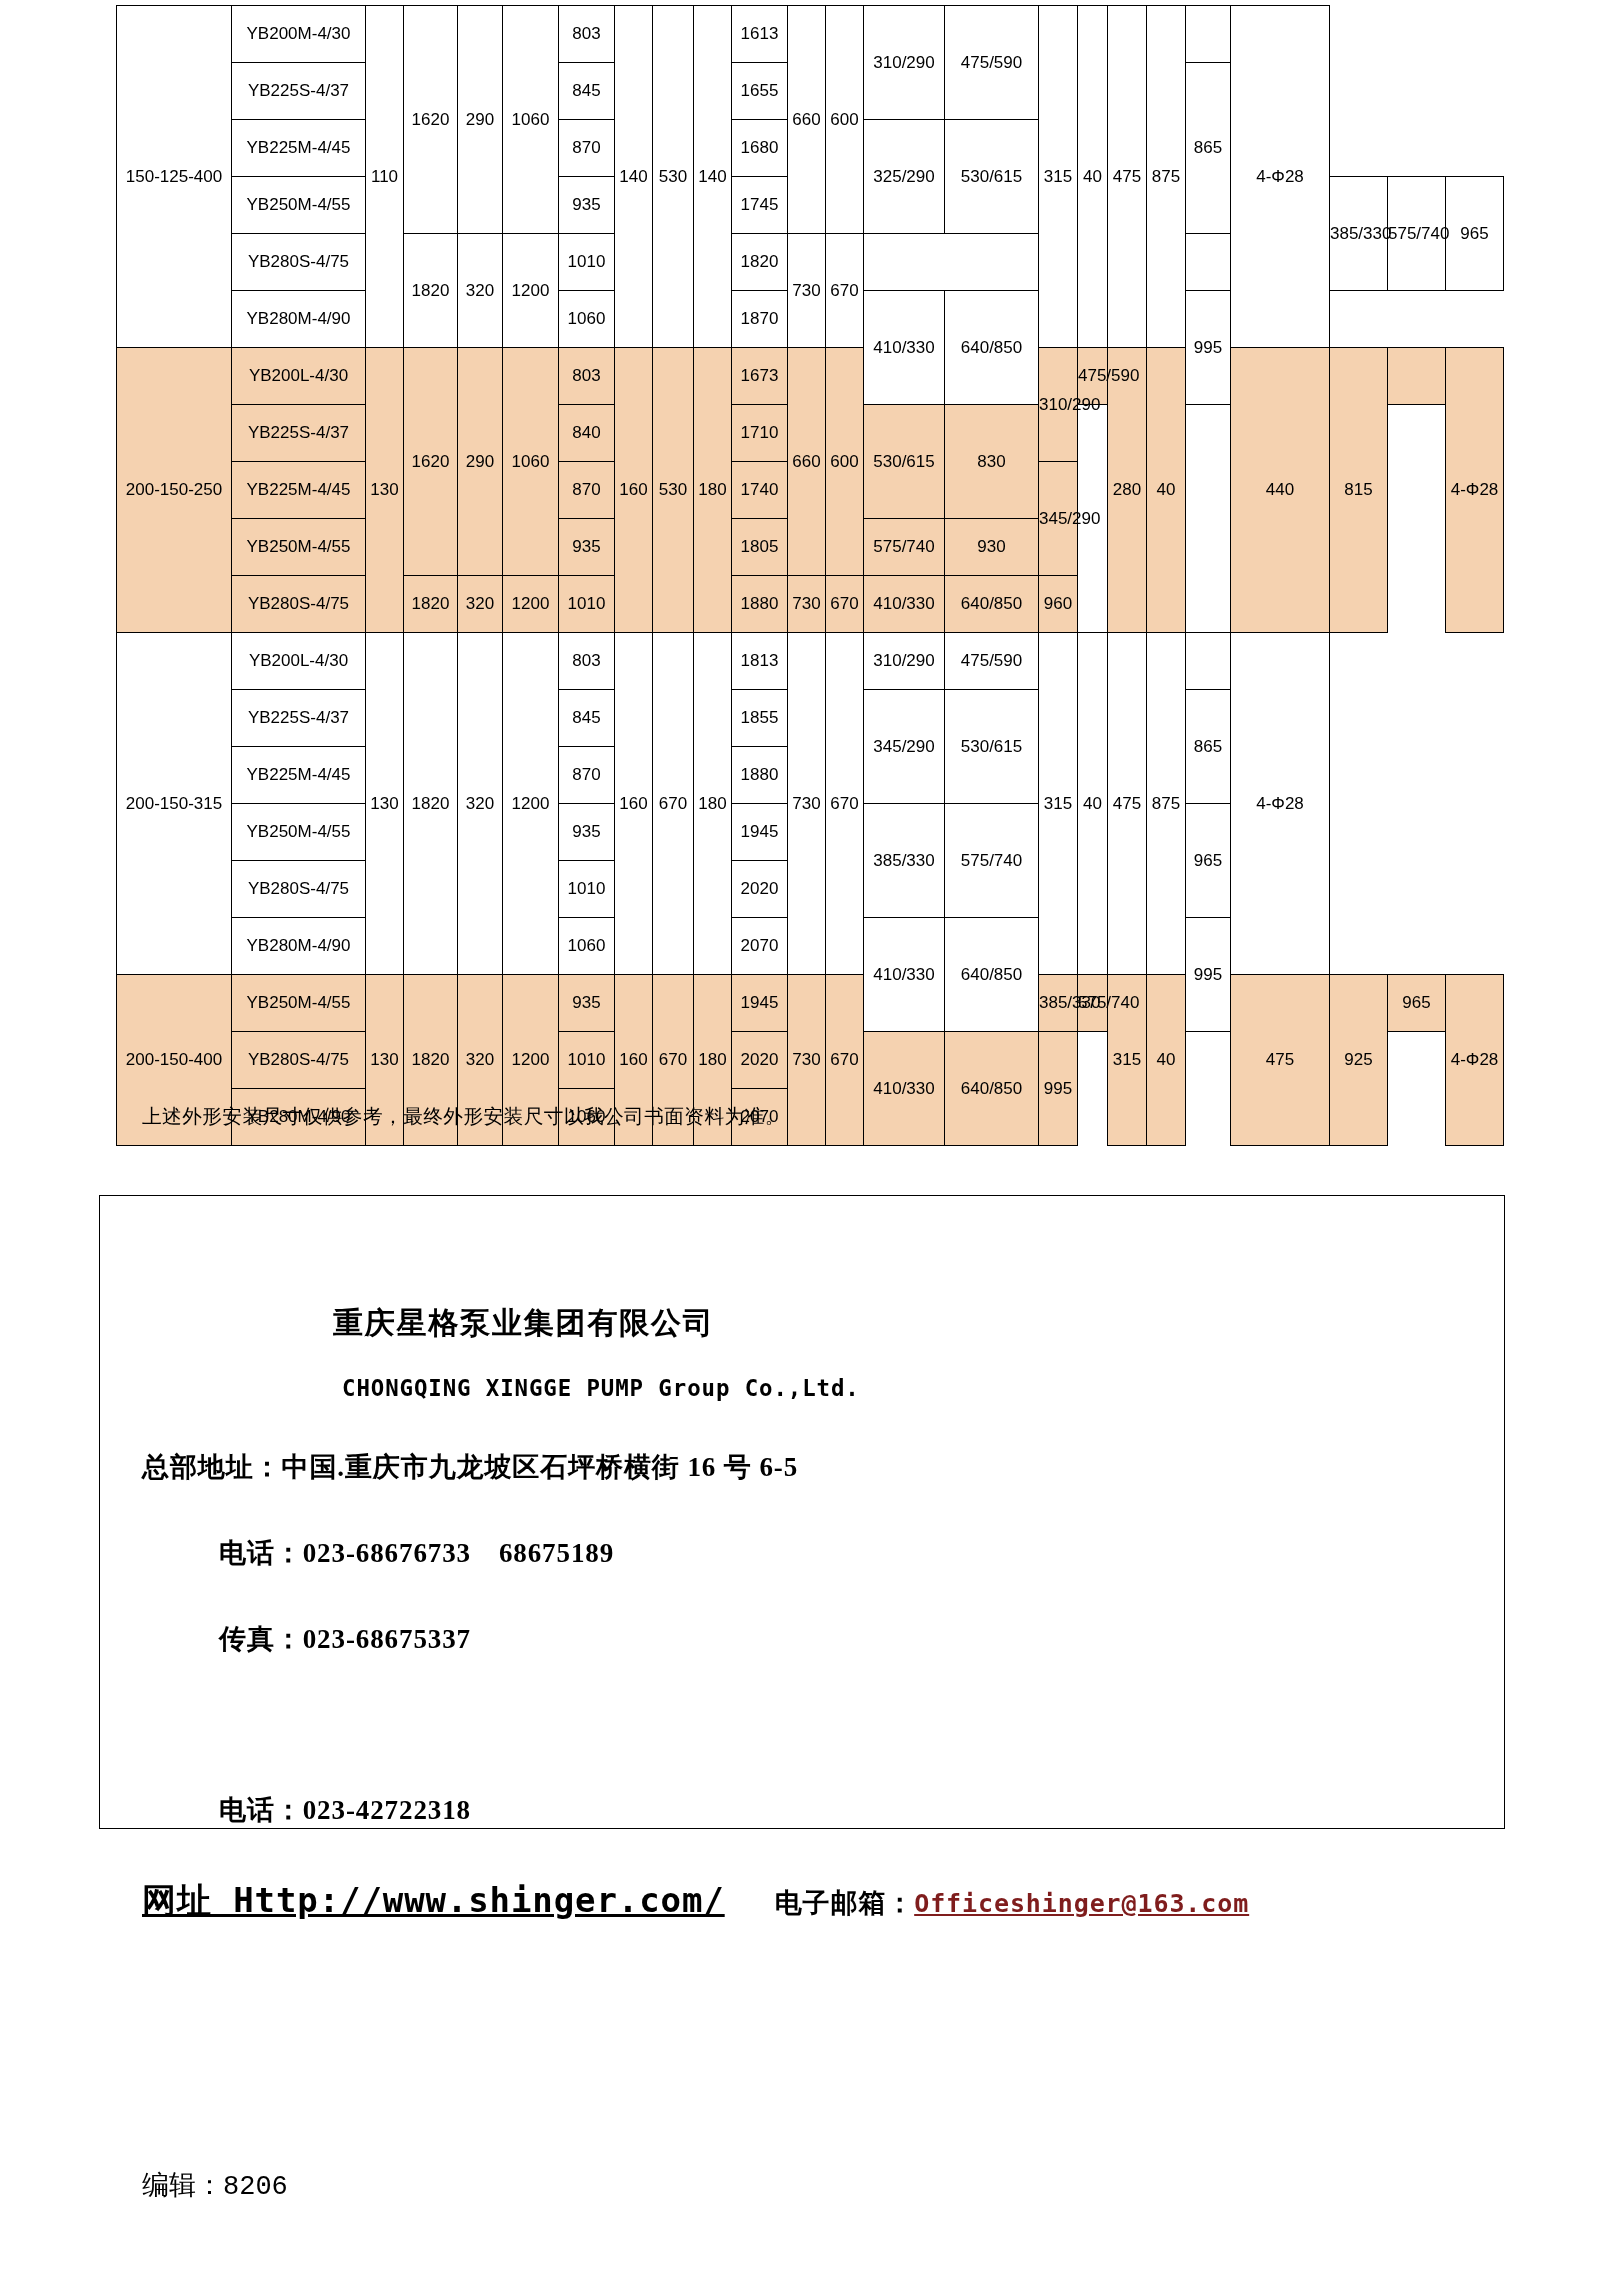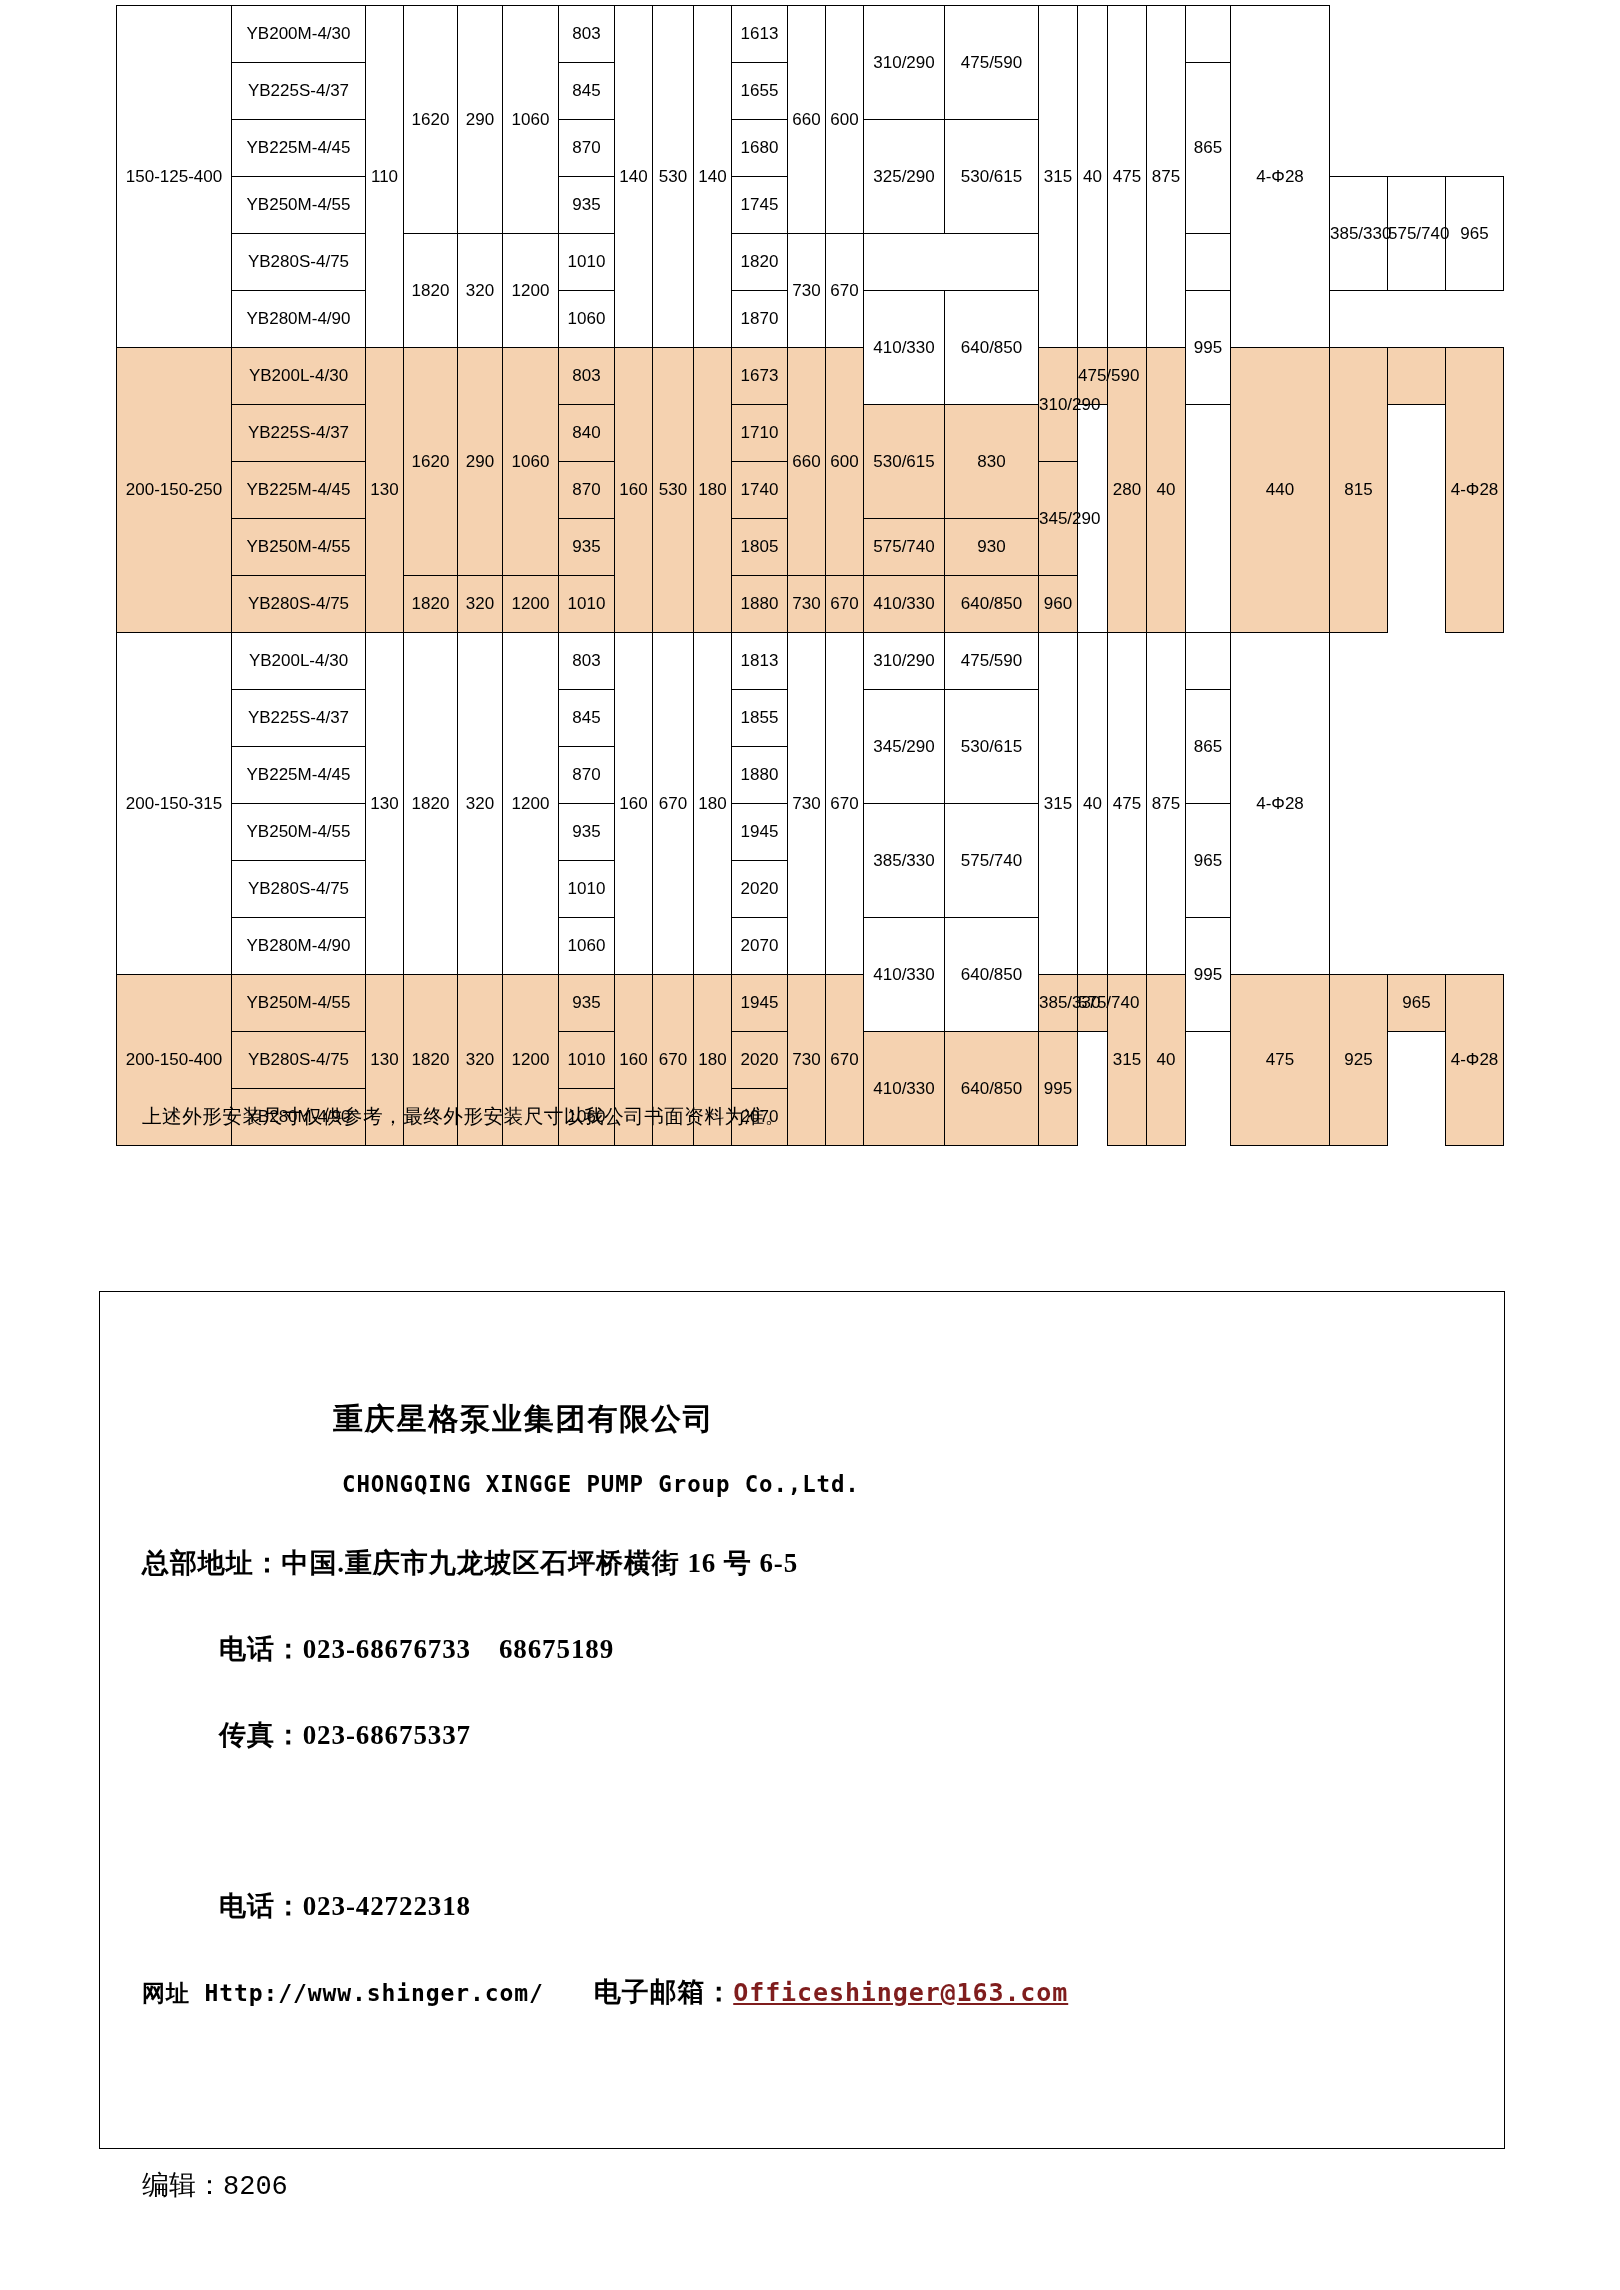--- a/index.html
+++ b/index.html
@@ -60,23 +60,23 @@
     top: 1103px;
     font-size: 19.7px;
     font-family: "Liberation Serif", serif;
     letter-spacing: 0.4px;
   }
 
   
   .contact-box {
     position: absolute;
     left: 99px;
-    top: 1291px;
+    top: 1195px;
     width: 1406px;
-    height: 858px;
+    height: 634px;
     border: 1.8px solid #000000;
     box-sizing: border-box;
   }
   .company-cn {
     position: absolute;
     left: 233px;
     top: 107px;
     font-size: 30px;
     font-weight: bold;
     font-family: "Liberation Serif", serif;
@@ -109,21 +109,22 @@
   .email-link {
     color: #7f1d1d;
     text-decoration: underline;
     font-family: "DejaVu Sans Mono", monospace;
     font-weight: bold;
     font-size: 25px;
   }
   .url-mono {
     font-family: "DejaVu Sans Mono", monospace;
     font-weight: bold;
-    font-size: 23px;
+    font-size: 34px;
+    text-decoration: underline;
   }
 
   
   .footer {
     position: absolute;
     left: 142px;
     top: 2167px;
     font-size: 27px;
     font-family: Liberation Mono, monospace;
   }

